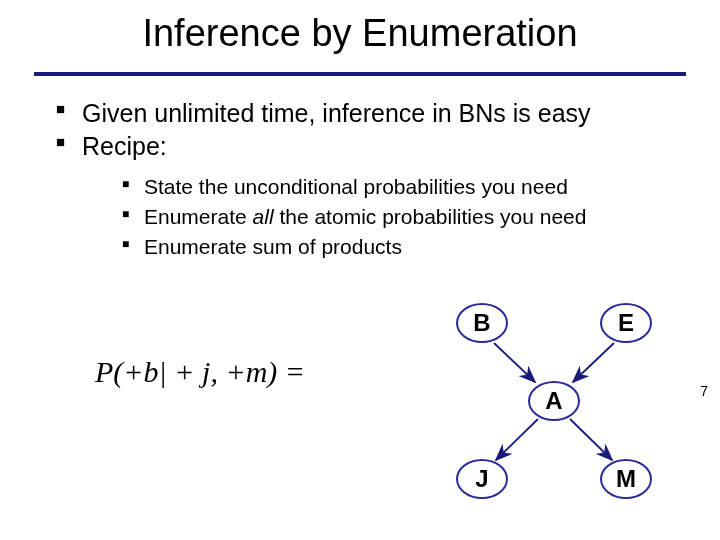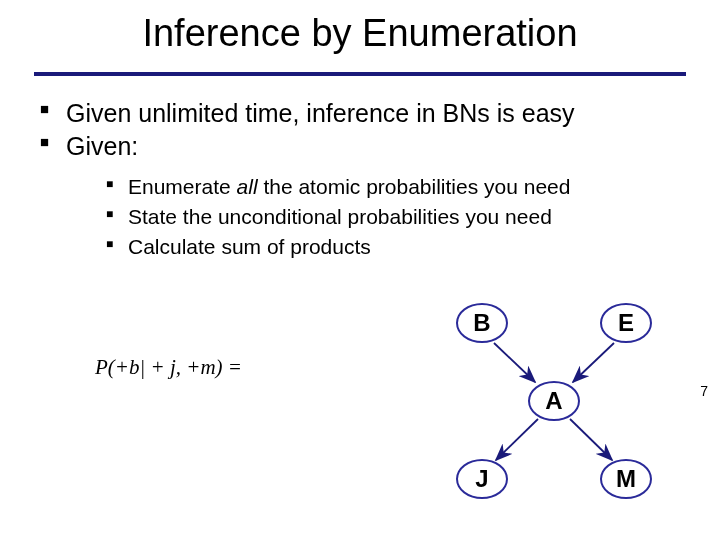--- a/index.html
+++ b/index.html
@@ -32,21 +32,21 @@
     position: absolute;
     left: 34px;
     right: 34px;
     top: 72px;
     height: 4px;
     background: #1a1a7a;
   }
   .body {
     position: absolute;
     top: 98px;
-    left: 40px;
+    left: 56px;
     right: 34px;
   }
   ul.main {
     list-style: none;
     padding: 0;
     margin: 0;
     font-size: 25px;
     line-height: 1.25;
   }
   ul.main > li {
@@ -79,21 +79,21 @@
     position: absolute;
     left: 0;
     top: 3px;
     font-size: 12px;
   }
   .formula {
     position: absolute;
     left: 95px;
     top: 355px;
     font-family: "Times New Roman", serif;
-    font-size: 21px;
+    font-size: 30px;
   }
   .frac {
     display: inline-block;
     vertical-align: middle;
     text-align: center;
     margin-top: 18px;
   }
   .frac .num {
     display: block;
     padding: 0 6px 2px;
@@ -145,27 +145,27 @@
 
 <div class="slide">
 
   <div class="title">Inference by Enumeration</div>
   <div class="rule"></div>
 
   <div class="body">
     <ul class="main">
       <li>Given unlimited time, inference in BNs is easy</li>
       <li>
-        <span>Given:</span>
+        <span>Recipe:</span>
         <ul class="sub">
+          <li>State the unconditional probabilities you need</li>
           <li>
             <span>Enumerate </span><span class="ital">all</span><span> the atomic probabilities you need</span>
           </li>
-          <li>State the unconditional probabilities you need</li>
-          <li>Calculate sum of products</li>
+          <li>Enumerate sum of products</li>
         </ul>
       </li>
     </ul>
   </div>
 
   <div class="formula">
     <span class="ital">P(+b| + j, +m) =</span>
   </div>
 
   <div class="graph">

